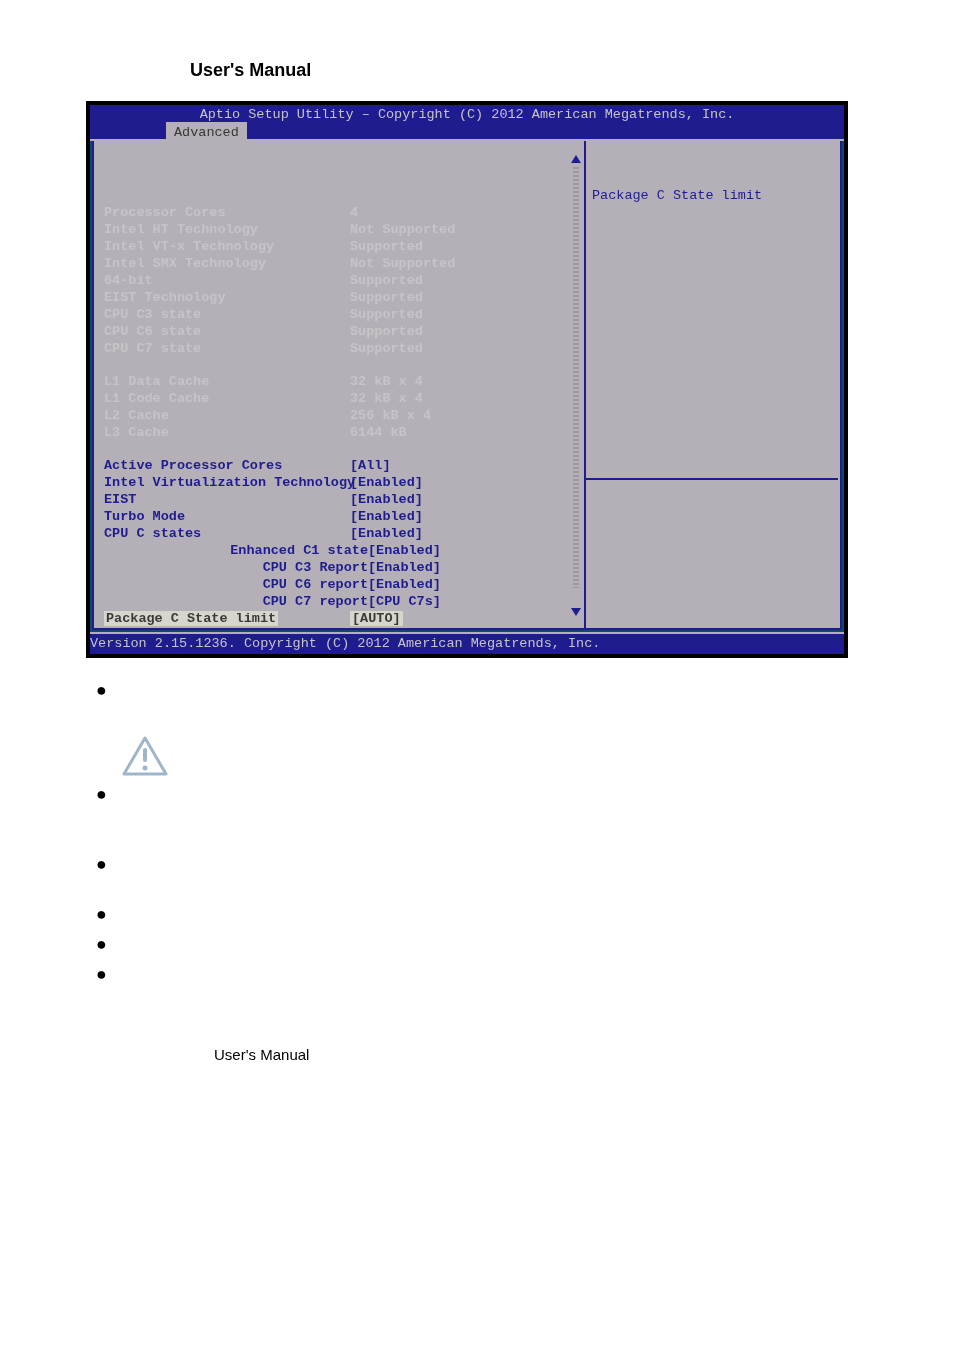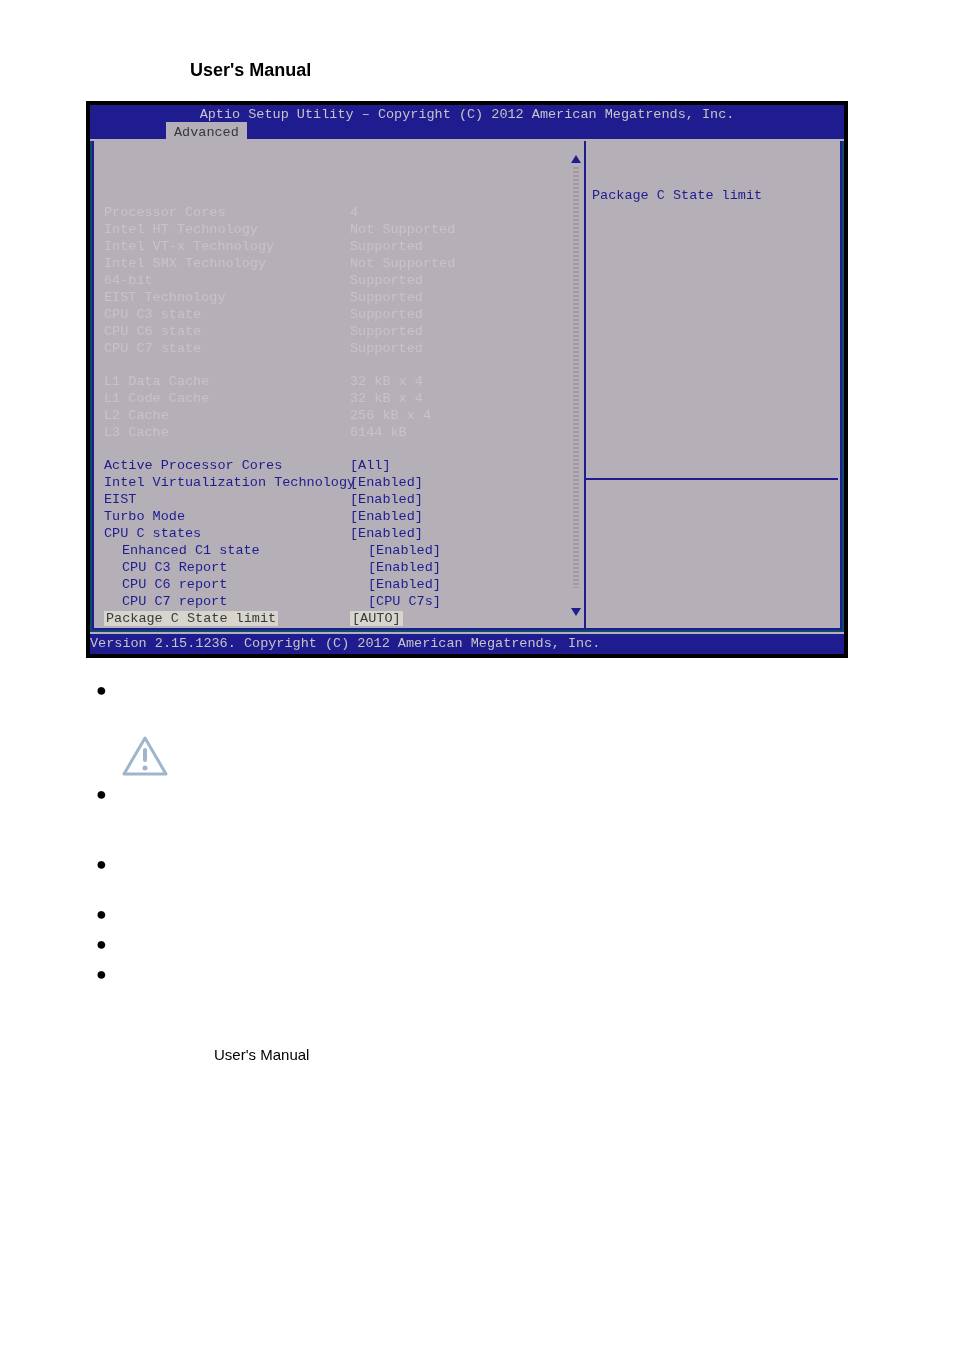--- a/index.html
+++ b/index.html
@@ -61,20 +61,21 @@
     margin: 0 2px 2px 2px;
     height: 487px;
     position: relative;
   }
   .left-pane {
     flex: 1;
     padding: 12px 6px 12px 10px;
     white-space: pre;
     color: #c7c3c7;
     position: relative;
+    font-weight: bold;
   }
   .left-pane .blue { color: #1e1c8f; }
   .left-pane .sel  { background: #d8d5cd; color: #3a3a3a; padding: 0 2px; }
   .right-pane {
     width: 240px;
     border-left: 2px solid #1e1c8f;
     padding: 12px 8px 12px 6px;
     white-space: pre;
     color: #1e1c8f;
     position: relative;
@@ -109,21 +110,21 @@
   .scroll-arrow-down { bottom: -28px; border-top: 8px solid #1e1c8f; }
   .bios-bottom {
     background: #1e1c8f;
     color: #c7c3c7;
     border-top: 2px solid #b5b0b8;
     padding: 1px 0 2px 0;
   }
   .row { display: flex; }
   .col-l { width: 246px; }
   .col-r { flex: 1; }
-  .indent1 { padding-left: 18px; }
+  .indent1 { padding-left: 18px; text-align: right; }
 
   
   .doc-list { margin: 24px 0 0 10px; }
   .doc-item { margin: 10px 0; }
   .bullet { display:inline-block; width:18px; font-size:18px; vertical-align:top; line-height:16px;}
   .doc-body-text { display:inline-block; width: 700px; vertical-align:top; font-size:14px; color:#222; line-height:20px;}
   .warn-icon {
     width: 46px; height: 40px; display:inline-block; vertical-align: top;
     margin: 4px 6px 0 26px;
   }

